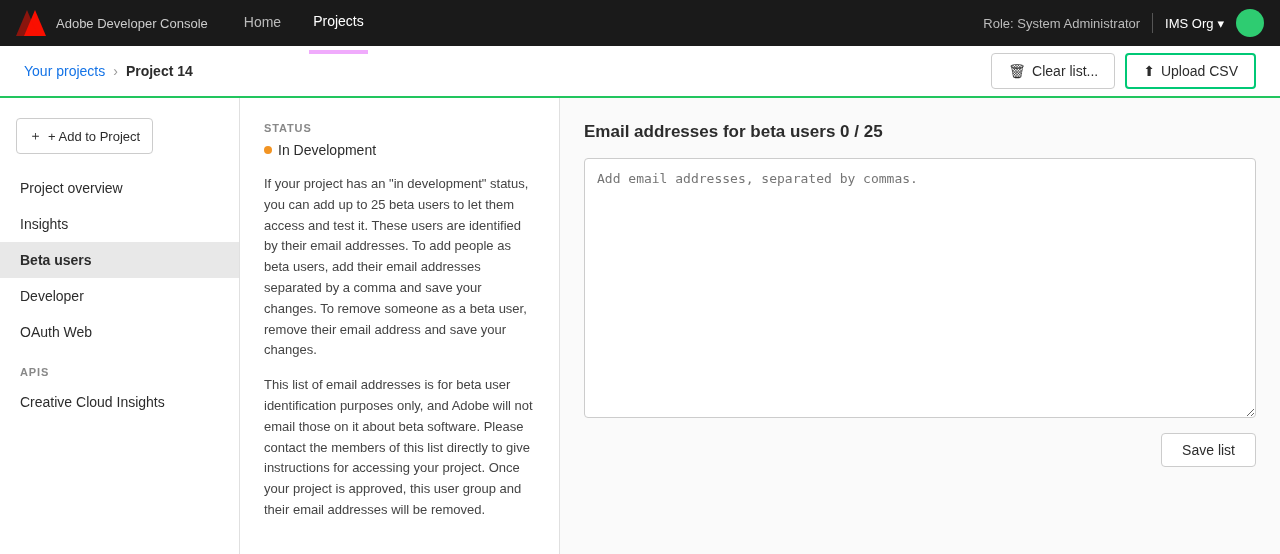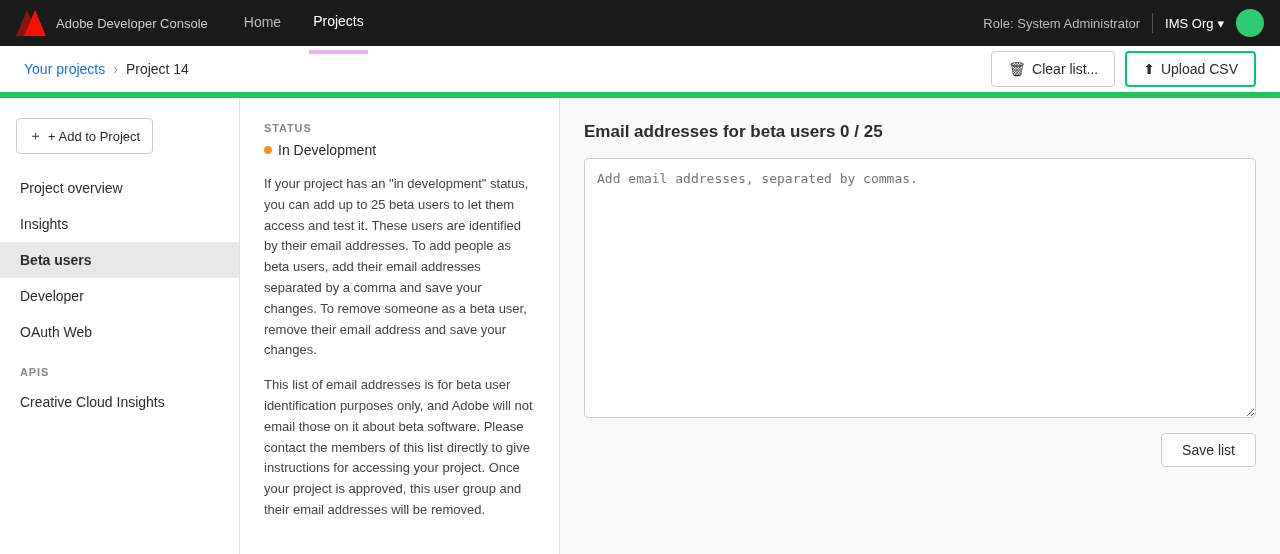--- a/index.html
+++ b/index.html
@@ -74,40 +74,40 @@
     .topnav-avatar {
       width: 28px;
       height: 28px;
       border-radius: 50%;
       background: #2ecc71;
     }
 
     
     .breadcrumb-bar {
       background: #fff;
-      border-bottom: 6px solid #22c55e;
+      border-bottom: 2px solid #22c55e;
       padding: 0 24px;
       height: 52px;
       display: flex;
       align-items: center;
       justify-content: space-between;
     }
     .breadcrumb {
       display: flex;
       align-items: center;
       gap: 8px;
       font-size: 14px;
       color: #666;
     }
     .breadcrumb-link {
       color: #1473e6;
       text-decoration: none;
     }
     .breadcrumb-sep { color: #999; }
-    .breadcrumb-current { color: #2c2c2c; font-weight: 400; }
+    .breadcrumb-current { color: #2c2c2c; font-weight: 700; }
     .breadcrumb-actions {
       display: flex;
       gap: 10px;
     }
     .btn-clear {
       display: flex;
       align-items: center;
       gap: 6px;
       padding: 8px 16px;
       border: 1px solid #ccc;

